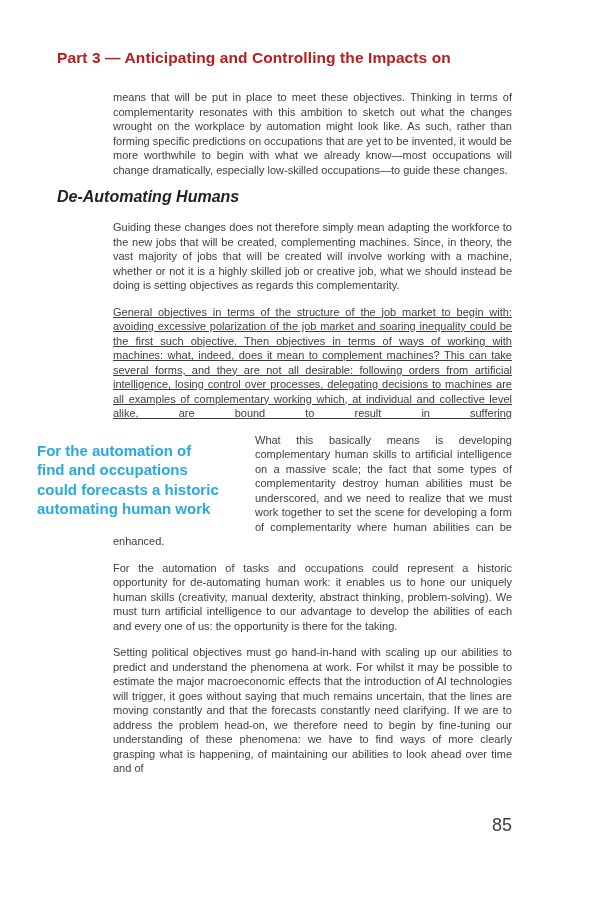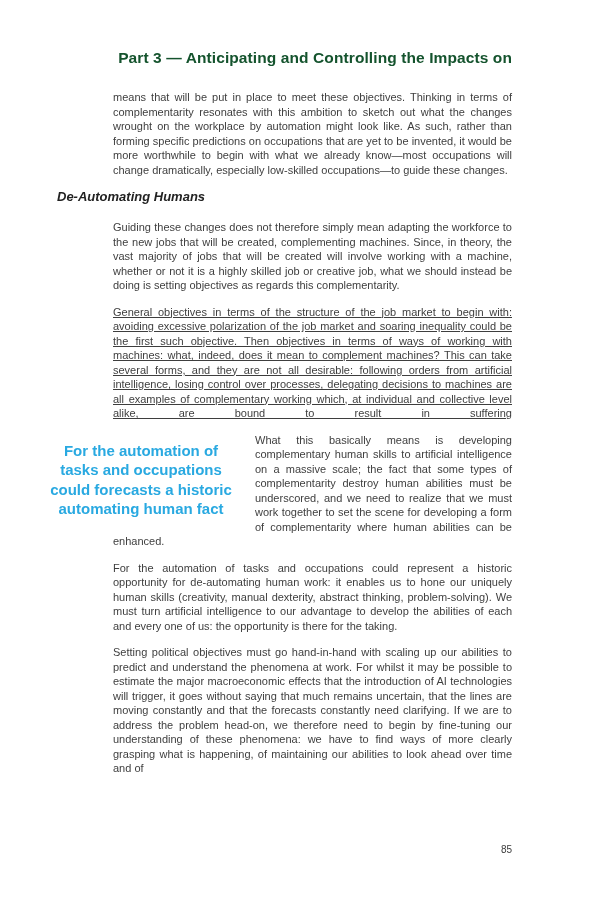--- a/index.html
+++ b/index.html
@@ -12,64 +12,63 @@
     font-family: "Liberation Sans", sans-serif;
     color: #3e3e3e;
   }
   .content {
     position: absolute;
     left: 57px;
     top: 48px;
     width: 455px;
   }
   .part-header {
-    text-align: right;
     font-weight: bold;
     font-size: 15.5px;
     line-height: 20px;
-    color: #14532d;
+    color: #b91c1c;
     letter-spacing: 0.1px;
   }
   .part-header .hline { display: block; }
   .body-indent { padding-left: 56px; }
   p.body {
     margin: 0 0 12px 0;
     font-size: 11px;
     line-height: 14.5px;
     text-align: justify;
     color: #3e3e3e;
   }
   p.body.first { margin-top: 22px; }
   p.body.justify-last { text-align-last: justify; text-decoration: underline; }
   .section-heading {
     margin: 8px 0 15px 0;
-    font-size: 13px;
+    font-size: 16px;
     line-height: 16px;
     font-weight: bold;
     font-style: italic;
     color: #222222;
   }
   .pull-quote {
     float: left;
     width: 208px;
     margin: 0 10px 10px -76px;
     padding-top: 8px;
-    text-align: center;
+    text-align: left;
     font-weight: bold;
     font-size: 15px;
     line-height: 19.5px;
     color: #29a9e1;
   }
   .pull-quote .pq-line { display: block; white-space: nowrap; }
   .wrap-flow::after { content: ""; display: block; clear: both; }
   .page-number {
     position: absolute;
-    top: 841px;
+    top: 816px;
     right: 88px;
-    font-size: 10px;
+    font-size: 18px;
     line-height: 18px;
     color: #3c3c3c;
   }
 </style>
 </head>
 <body>
 
 <div class="page">
   <div class="content">
 
@@ -83,23 +82,23 @@
 
     <h2 class="section-heading">De-Automating Humans</h2>
 
     <div class="body-indent wrap-flow">
       <p class="body">Guiding these changes does not therefore simply mean adapting the workforce to the new jobs that will be created, complementing machines. Since, in theory, the vast majority of jobs that will be created will involve working with a machine, whether or not it is a highly skilled job or creative job, what we should instead be doing is setting objectives as regards this complementarity.</p>
 
       <p class="body justify-last">General objectives in terms of the structure of the job market to begin with: avoiding excessive polarization of the job market and soaring inequality could be the first such objective. Then objectives in terms of ways of working with machines: what, indeed, does it mean to complement machines? This can take several forms, and they are not all desirable: following orders from artificial intelligence, losing control over processes, delegating decisions to machines are all examples of complementary working which, at individual and collective level alike, are bound to result in suffering</p>
 
       <div class="pull-quote">
         <span class="pq-line">For the automation of</span>
-        <span class="pq-line">tasks and occupations</span>
+        <span class="pq-line">find and occupations</span>
         <span class="pq-line">could forecasts a historic</span>
-        <span class="pq-line">automating human fact</span>
+        <span class="pq-line">automating human work</span>
       </div>
 
 
       <p class="body">What this basically means is developing complementary human skills to artificial intelligence on a massive scale; the fact that some types of complementarity destroy human abilities must be underscored, and we need to realize that we must work together to set the scene for developing a form of complementarity where human abilities can be enhanced.</p>
 
       <p class="body">For the automation of tasks and occupations could represent a historic opportunity for de-automating human work: it enables us to hone our uniquely human skills (creativity, manual dexterity, abstract thinking, problem-solving). We must turn artificial intelligence to our advantage to develop the abilities of each and every one of us: the opportunity is there for the taking.</p>
     </div>
 
 
     <div class="body-indent">

